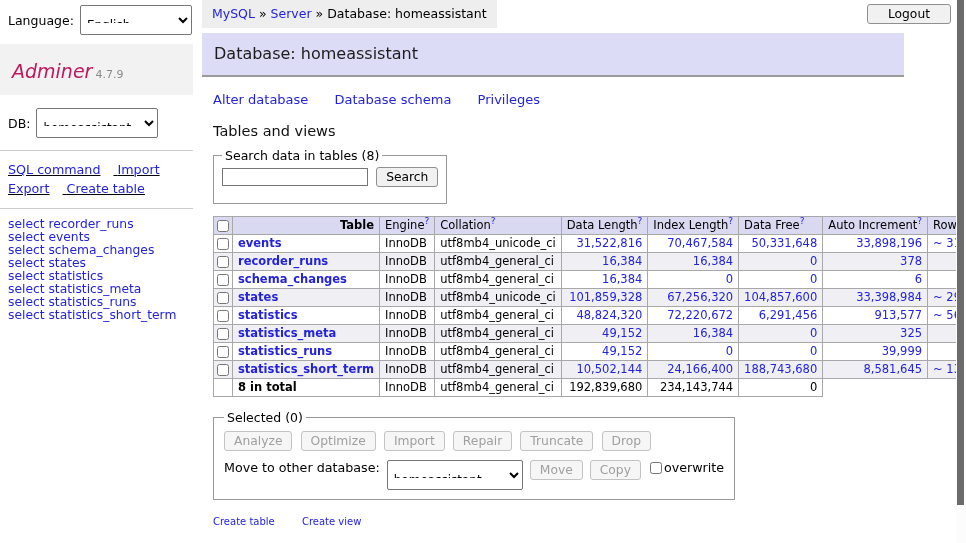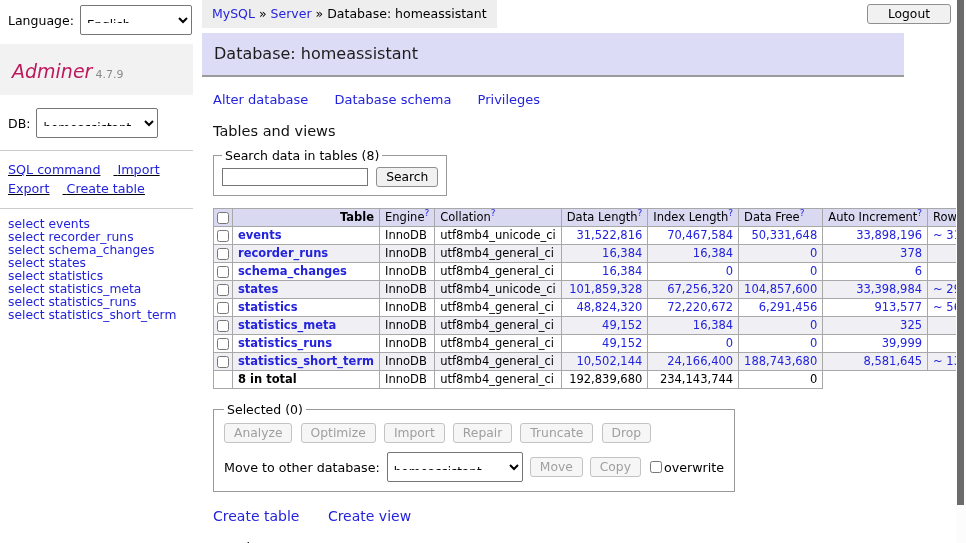--- a/index.html
+++ b/index.html
@@ -37,21 +37,21 @@
   .page-title {
     margin:5px 0 0; background:#dcdcf7; border-bottom:2px solid #9a9a9a;
     padding:11px 12px 12px; font-size:16px; font-weight:normal; color:#1c1c1c;
   }
   .db-links { margin:15px 0 0 11px; font-size:13px; }
   .db-links a { margin-right:22px; }
   h3 { margin:16px 0 0 11px; font-size:14.5px; font-weight:normal; color:#111; }
 
   fieldset { border:1px solid #999; display:inline-block; margin:0; }
   legend { font-size:12.5px; padding:0 3px; }
-  .search-fieldset { margin:9px 0 0 11px; padding:4px 8px 8px; }
+  .search-fieldset { margin:9px 0 0 11px; padding:4px 8px 16px; }
   .search-input { width:146px; height:18px; border:1px solid #767676; font-family:inherit; font-size:12px; padding:0 3px; }
   button {
     font-family:inherit; font-size:12.3px; color:#000;
     background:#f1f1f1; border:1px solid #8f8f8f; border-radius:3px; padding:2px 9px;
   }
   button:disabled { color:#9f9f9f; border-color:#c3c3c3; background:#f6f6f6; }
   .search-btn { margin-left:4px; }
 
   
   .data-table { border-collapse:collapse; margin:12px 0 0 11px; font-size:11.5px; }
@@ -68,25 +68,25 @@
   td.num { text-align:right; color:#2323dd; }
   .total-row td { background:#fff; }
   .total-row .total-label { font-weight:bold; }
   .total-row td.num { color:#000; }
   td.no-border { border:none; background:#fff; }
 
   
   .selected-fieldset { margin:13px 0 0 11px; padding:4px 10px 9px; font-size:13px; }
   .btn-row { margin:2px 0 9px; }
   .btn-row button { margin-right:4px; }
-  .move-row { display:flex; align-items:center; gap:7px; font-size:12.7px; }
+  .move-row { display:flex; align-items:flex-start; gap:7px; font-size:12.7px; }
   .move-select { width:136px; }
   .overwrite { display:flex; align-items:center; gap:2px; margin-left:2px; }
 
-  .create-links { margin:16px 0 0 11px; font-size:14px; }
+  .create-links { margin:16px 0 0 11px; font-size:10px; }
   .create-links a { margin-right:24px; }
 
   
   .logout-btn { position:absolute; top:4px; right:15px; padding:2px 20px; }
   .scrollbar { position:absolute; right:0; top:0; width:10px; height:543px; background:#fcfcfc; }
   .scrollbar-thumb { position:absolute; right:2px; top:0; width:7px; height:505px; background:#6b6b6b; }
 </style>
 </head>
 <body>
 
@@ -108,22 +108,22 @@
   </div>
   <hr>
   <p class="actions">
     <a>SQL command</a>
     <a>Import</a>
     <a>Export</a>
     <a>Create table</a>
   </p>
   <hr>
   <ul class="tables-list">
+    <li><a>select recorder_runs</a></li>
     <li><a>select events</a></li>
-    <li><a>select recorder_runs</a></li>
     <li><a>select schema_changes</a></li>
     <li><a>select states</a></li>
     <li><a>select statistics</a></li>
     <li><a>select statistics_meta</a></li>
     <li><a>select statistics_runs</a></li>
     <li><a>select statistics_short_term</a></li>
   </ul>
 </div>
 
 <div class="main">

